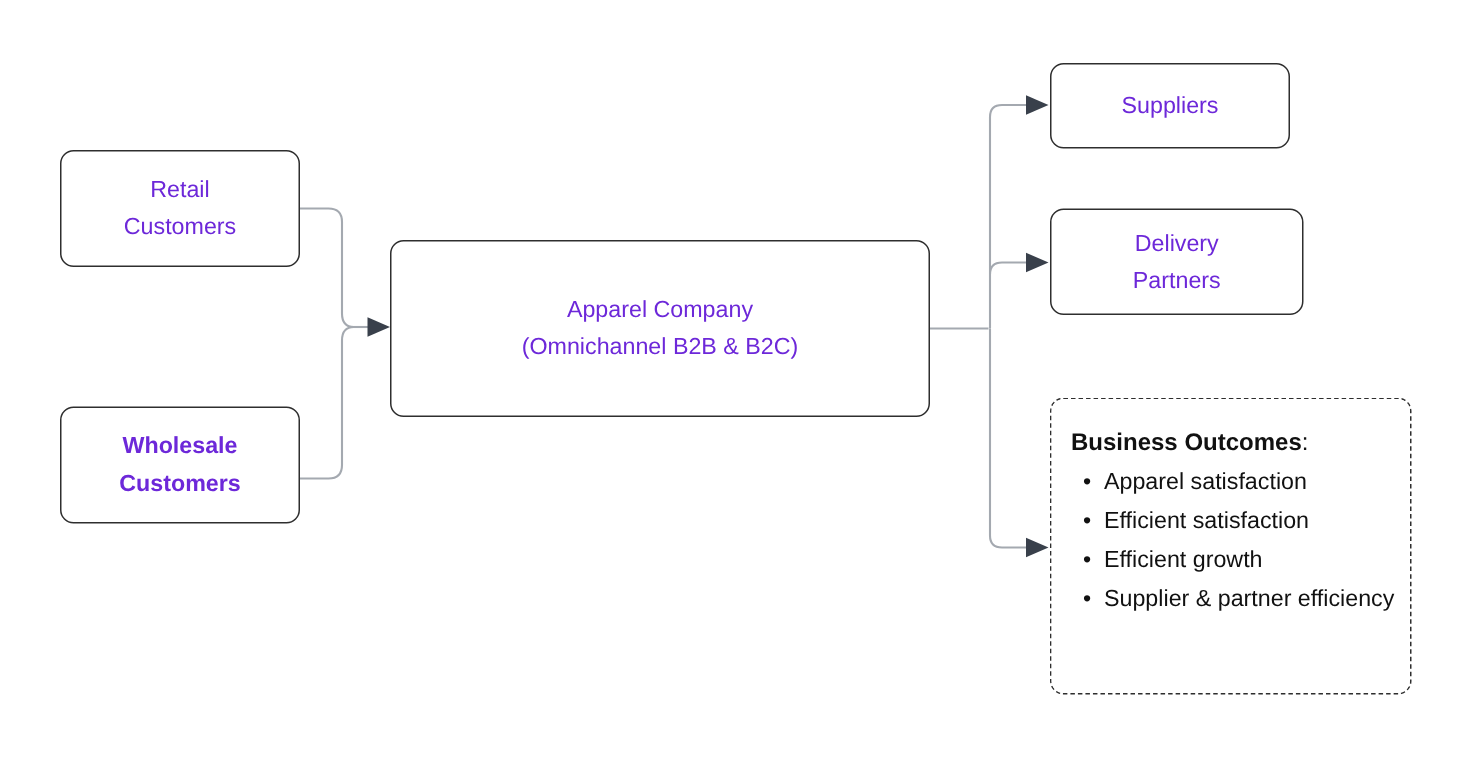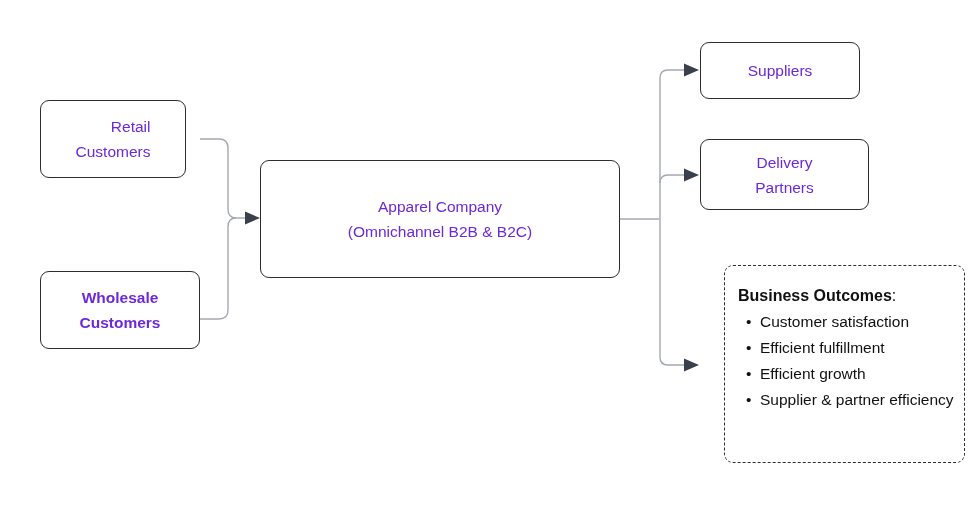--- a/index.html
+++ b/index.html
@@ -33,33 +33,32 @@
     align-items: center;
     justify-content: center;
     text-align: center;
   }
   .node .label {
     white-space: pre-line;
     font-size: 15.5px;
     line-height: 25px;
     color: #6d28d9;
   }
-  .node-retail    { left: 40px;  top: 100px; width: 146px; height: 78px; text-align: right; }
+  .node-retail    { left: 40px;  top: 100px; width: 160px; height: 78px; }
   .node-wholesale { left: 40px;  top: 271px; width: 160px; height: 78px; font-weight: bold; }
   .node-company   { left: 260px; top: 160px; width: 360px; height: 118px; }
   .node-suppliers { left: 700px; top: 42px;  width: 160px; height: 57px; }
   .node-delivery  { left: 700px; top: 139px; width: 169px; height: 71px; }
   .node-outcomes {
     left: 700px; top: 265px; width: 241px; height: 198px;
     border-style: dashed;
     align-items: flex-start;
     justify-content: flex-start;
     text-align: left;
     padding: 18px 10px 10px 13px;
-    margin-left: 24px;
   }
   .outcomes-inner { width: 100%; }
   .outcomes-title {
     font-size: 16px;
     line-height: 24px;
     margin-bottom: 1px;
   }
   .outcomes-title .t-bold { font-weight: bold; }
   .outcomes-list {
     list-style: none;
@@ -132,21 +131,21 @@
     <div class="label">Delivery
 Partners</div>
   </div>
 
   <div class="node node-outcomes">
     <div class="outcomes-inner">
       <div class="outcomes-title">
         <span class="t-bold">Business Outcomes</span><span>:</span>
       </div>
       <ul class="outcomes-list">
-        <li>Customer satisfaction</li>
-        <li>Efficient fulfillment</li>
+        <li>Apparel satisfaction</li>
+        <li>Efficient satisfaction</li>
         <li>Efficient growth</li>
         <li>Supplier &amp; partner efficiency</li>
       </ul>
     </div>
   </div>
 
 </div>
 
 </body></html>

